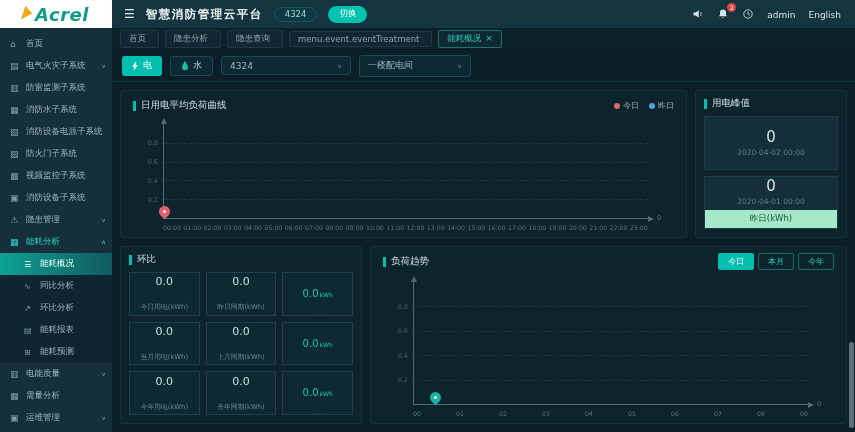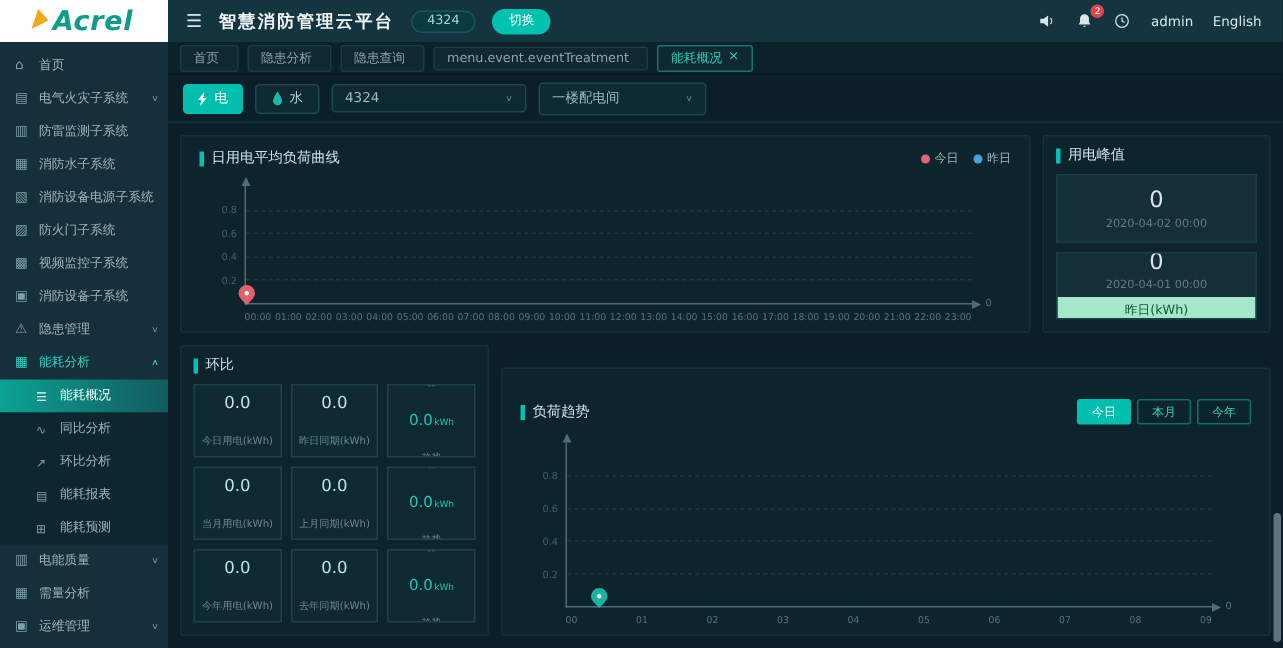--- a/index.html
+++ b/index.html
@@ -57,27 +57,27 @@
   .btn-electric { display:flex; align-items:center; gap:4px; background:#00bfae; color:#fff;
     font-size:9px; padding:3.5px 10px; border-radius:3px; cursor:pointer; }
   .btn-water { display:flex; align-items:center; gap:4px; background:#0d2a33; border:1px solid #1e4750;
     color:#bcd3d8; font-size:9px; padding:2.5px 10px; border-radius:3px; cursor:pointer; }
   .select { display:flex; align-items:center; justify-content:space-between; background:#0d2a33;
     border:1px solid #1e4750; border-radius:3px; color:#9fb8bf; font-size:9px; padding:3.5px 8px; cursor:pointer; }
   .select.station { width:130px; } .select.room { width:112px; }
   .select .chev { color:#5f828c; font-size:7px; transform:scaleY(.8); }
 
   .content { flex:1; padding:8px; display:flex; flex-direction:column; gap:8px; overflow:hidden; }
-  .row1 { display:flex; gap:8px; height:132px; flex:none; }
+  .row1 { display:flex; gap:8px; height:148px; flex:none; }
   .row2 { display:flex; gap:8px; flex:1; min-height:0; }
   .panel { background:#0d242d; border:1px solid #153038; border-radius:2px; }
   .panel.chart1 { flex:1; padding:8px 12px 6px 12px; display:flex; flex-direction:column; min-width:0; }
   .panel.peak { width:152px; flex:none; padding:6px 8px 8px 8px; display:flex; flex-direction:column; gap:6px; }
-  .panel.huanbi { width:206px; flex:none; padding:6px 8px 8px 8px; display:flex; flex-direction:column; }
-  .panel.load { flex:1; padding:20px 12px 6px 12px; display:flex; flex-direction:column; min-width:0;margin-top:15px; }
+  .panel.huanbi { width:242px; flex:none; padding:6px 8px 8px 8px; display:flex; flex-direction:column; }
+  .panel.load { flex:1; padding:6px 12px 6px 12px; display:flex; flex-direction:column; min-width:0; }
 
   .sec-head { display:flex; align-items:center; gap:5px; flex:none; }
   .sec-bar { width:3px; height:10px; background:#00c2b0; flex:none; }
   .sec-title { font-size:9.5px; color:#cfe0e5; }
 
   .legend { margin-left:auto; display:flex; gap:10px; font-size:8px; color:#9db6bd; align-items:center; }
   .legend-item { display:flex; align-items:center; cursor:pointer; }
   .dot { width:6px; height:6px; border-radius:50%; display:inline-block; margin-right:3px; }
   .dot.today { background:#e0646e; } .dot.yesterday { background:#4aa3df; }
 

